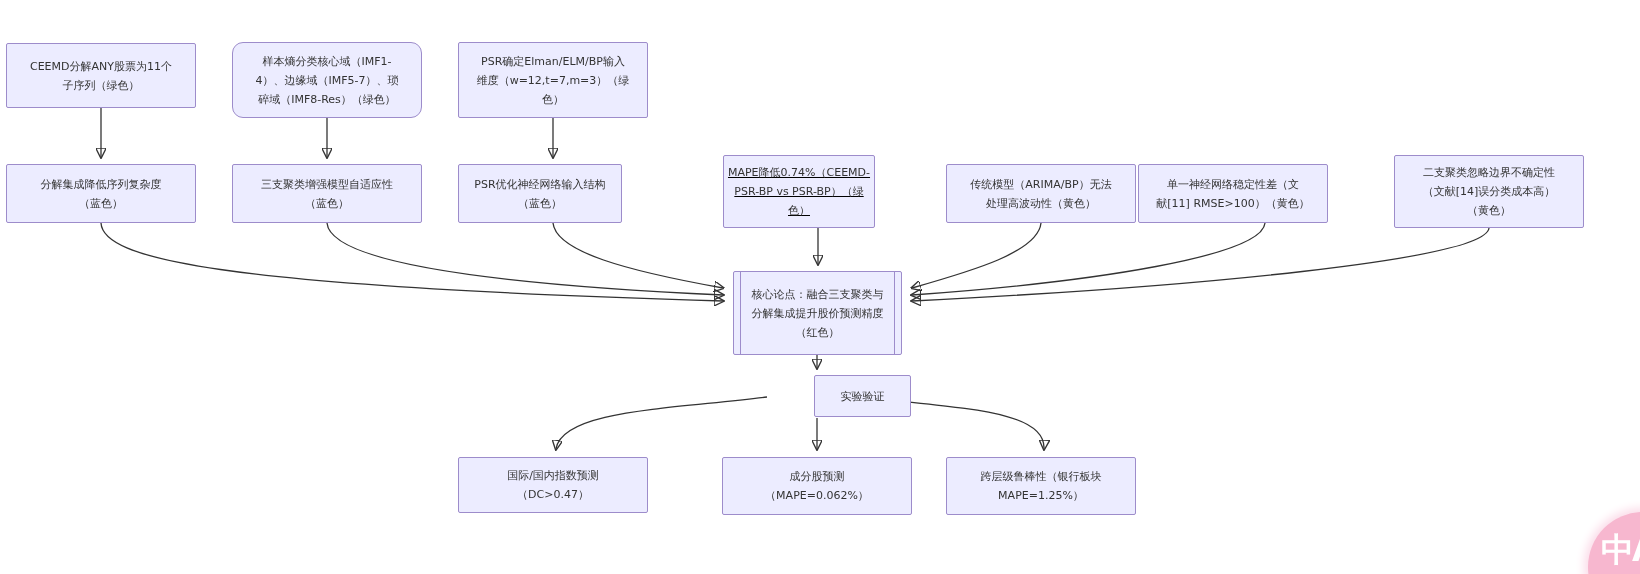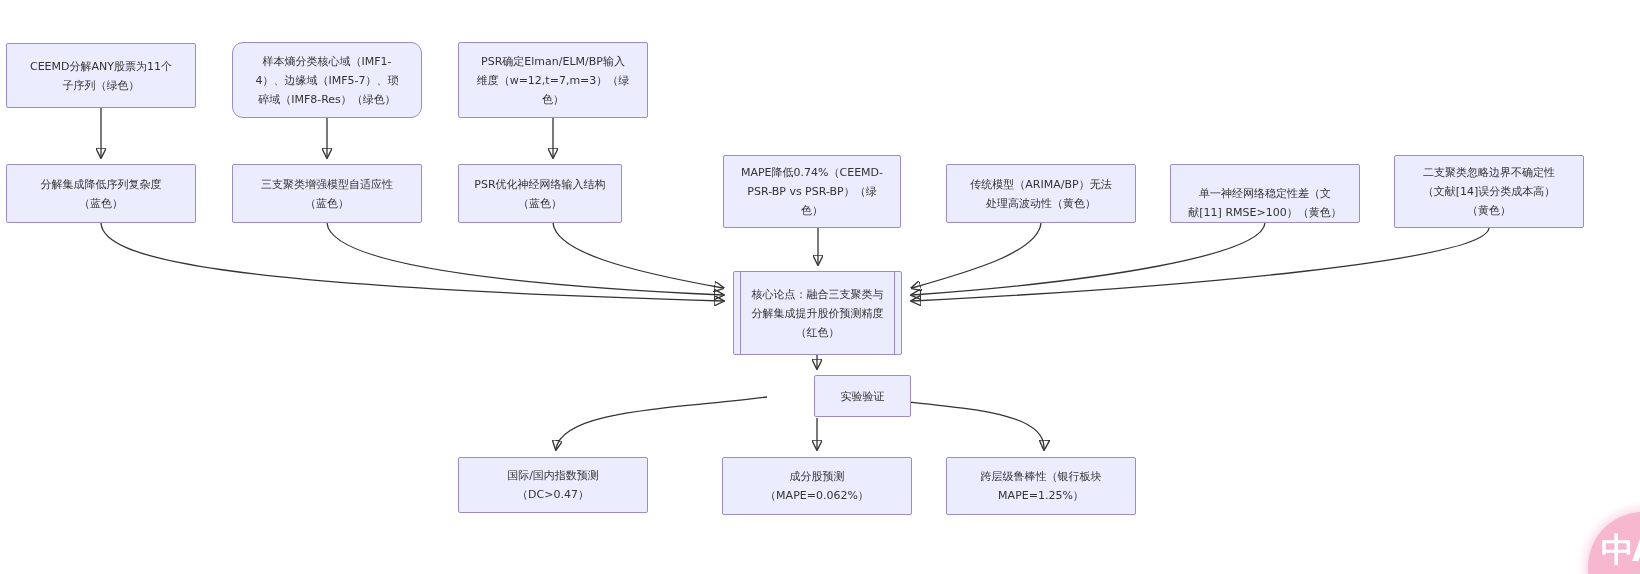--- a/index.html
+++ b/index.html
@@ -102,30 +102,30 @@
 （蓝色）</div>
   </div>
   <div class="node" style="left:232px;top:164px;width:190px;height:59px;">
     <div class="node-label">三支聚类增强模型自适应性
 （蓝色）</div>
   </div>
   <div class="node" style="left:458px;top:164px;width:164px;height:59px;">
     <div class="node-label">PSR优化神经网络输入结构
 （蓝色）</div>
   </div>
-  <div class="node" style="left:723px;top:155px;width:178px;height:73px;">
+  <div class="node" style="left:723px;top:155px;width:152px;height:73px;text-decoration:underline;">
     <div class="node-label">MAPE降低0.74%（CEEMD-
 PSR-BP vs PSR-BP）（绿
 色）</div>
   </div>
   <div class="node" style="left:946px;top:164px;width:190px;height:59px;">
     <div class="node-label">传统模型（ARIMA/BP）无法
 处理高波动性（黄色）</div>
   </div>
-  <div class="node" style="left:1170px;top:164px;width:190px;height:59px;align-items:flex-end;">
+  <div class="node" style="left:1138px;top:164px;width:190px;height:59px;">
     <div class="node-label">单一神经网络稳定性差（文
 献[11] RMSE&gt;100）（黄色）</div>
   </div>
   <div class="node" style="left:1394px;top:155px;width:190px;height:73px;">
     <div class="node-label">二支聚类忽略边界不确定性
 （文献[14]误分类成本高）
 （黄色）</div>
   </div>
 
   <div class="node subroutine" style="left:733px;top:271px;width:169px;height:84px;">

